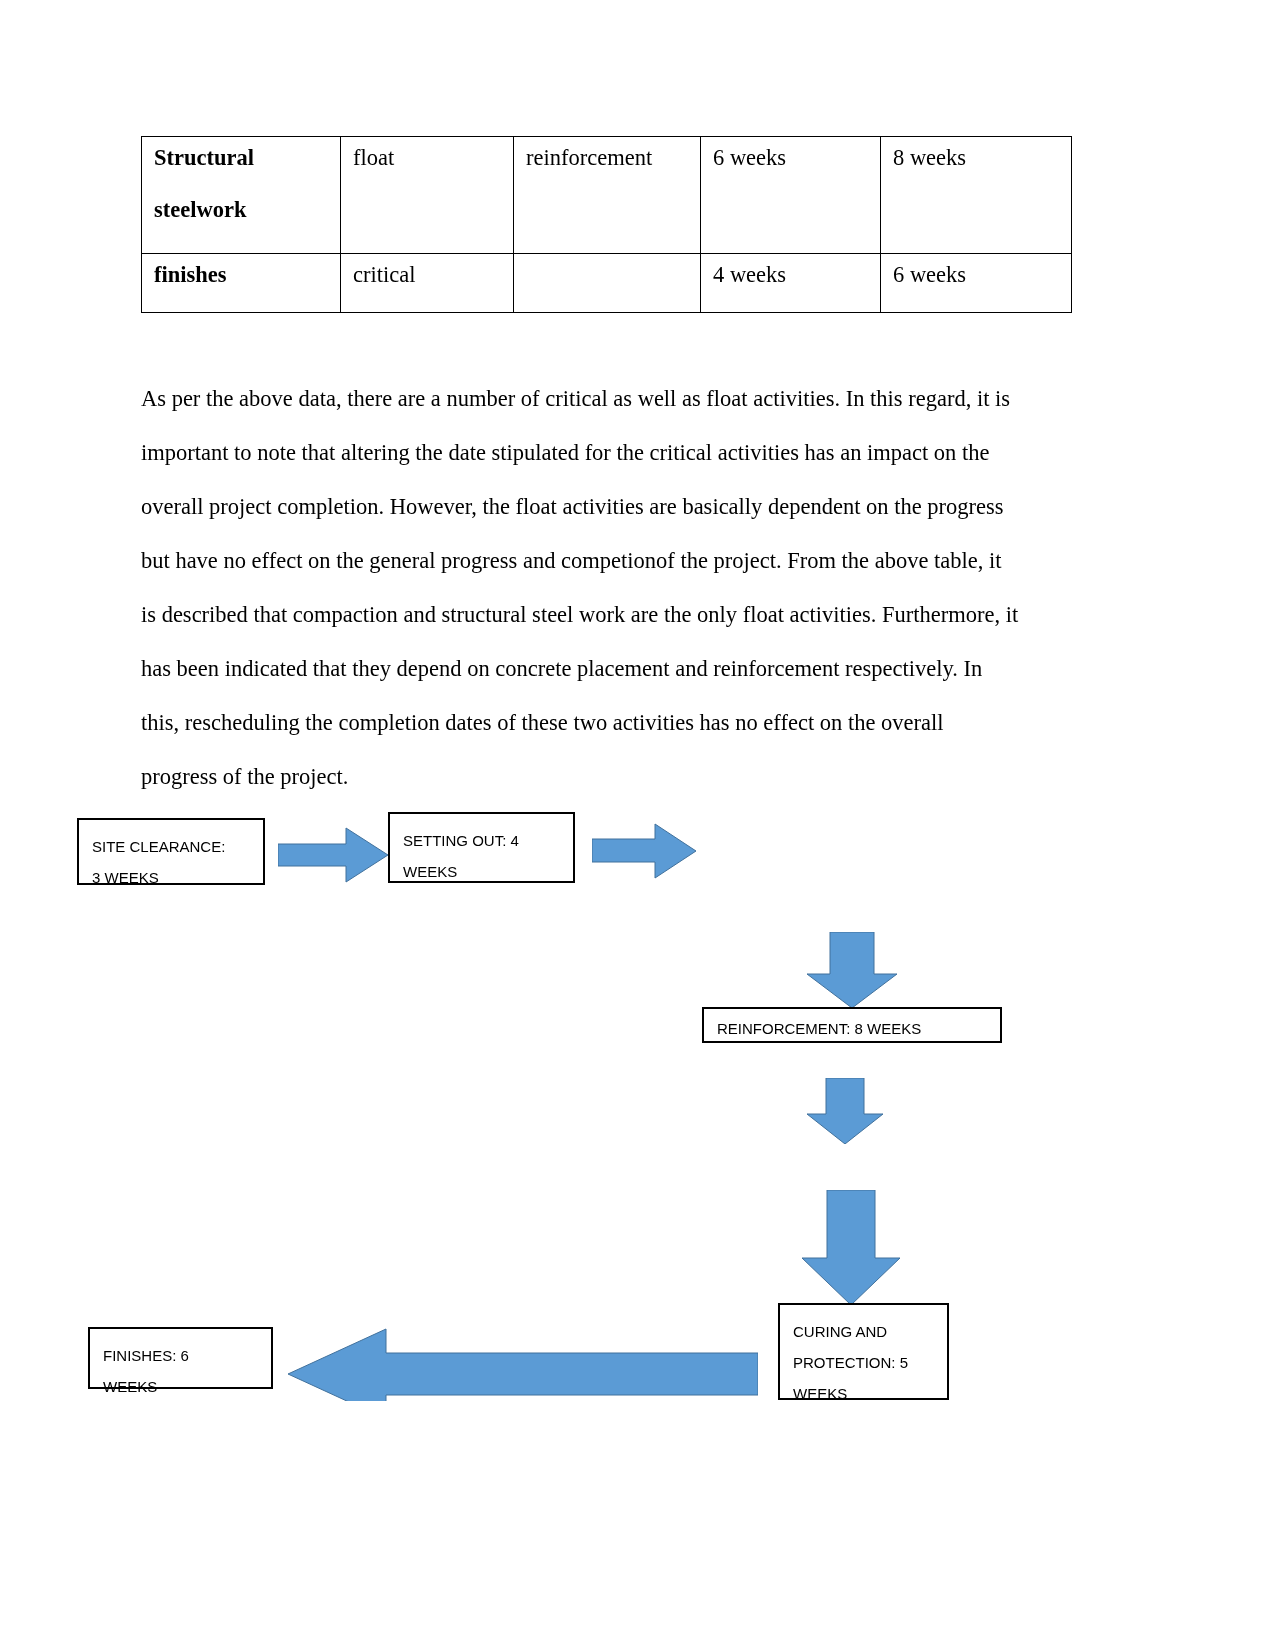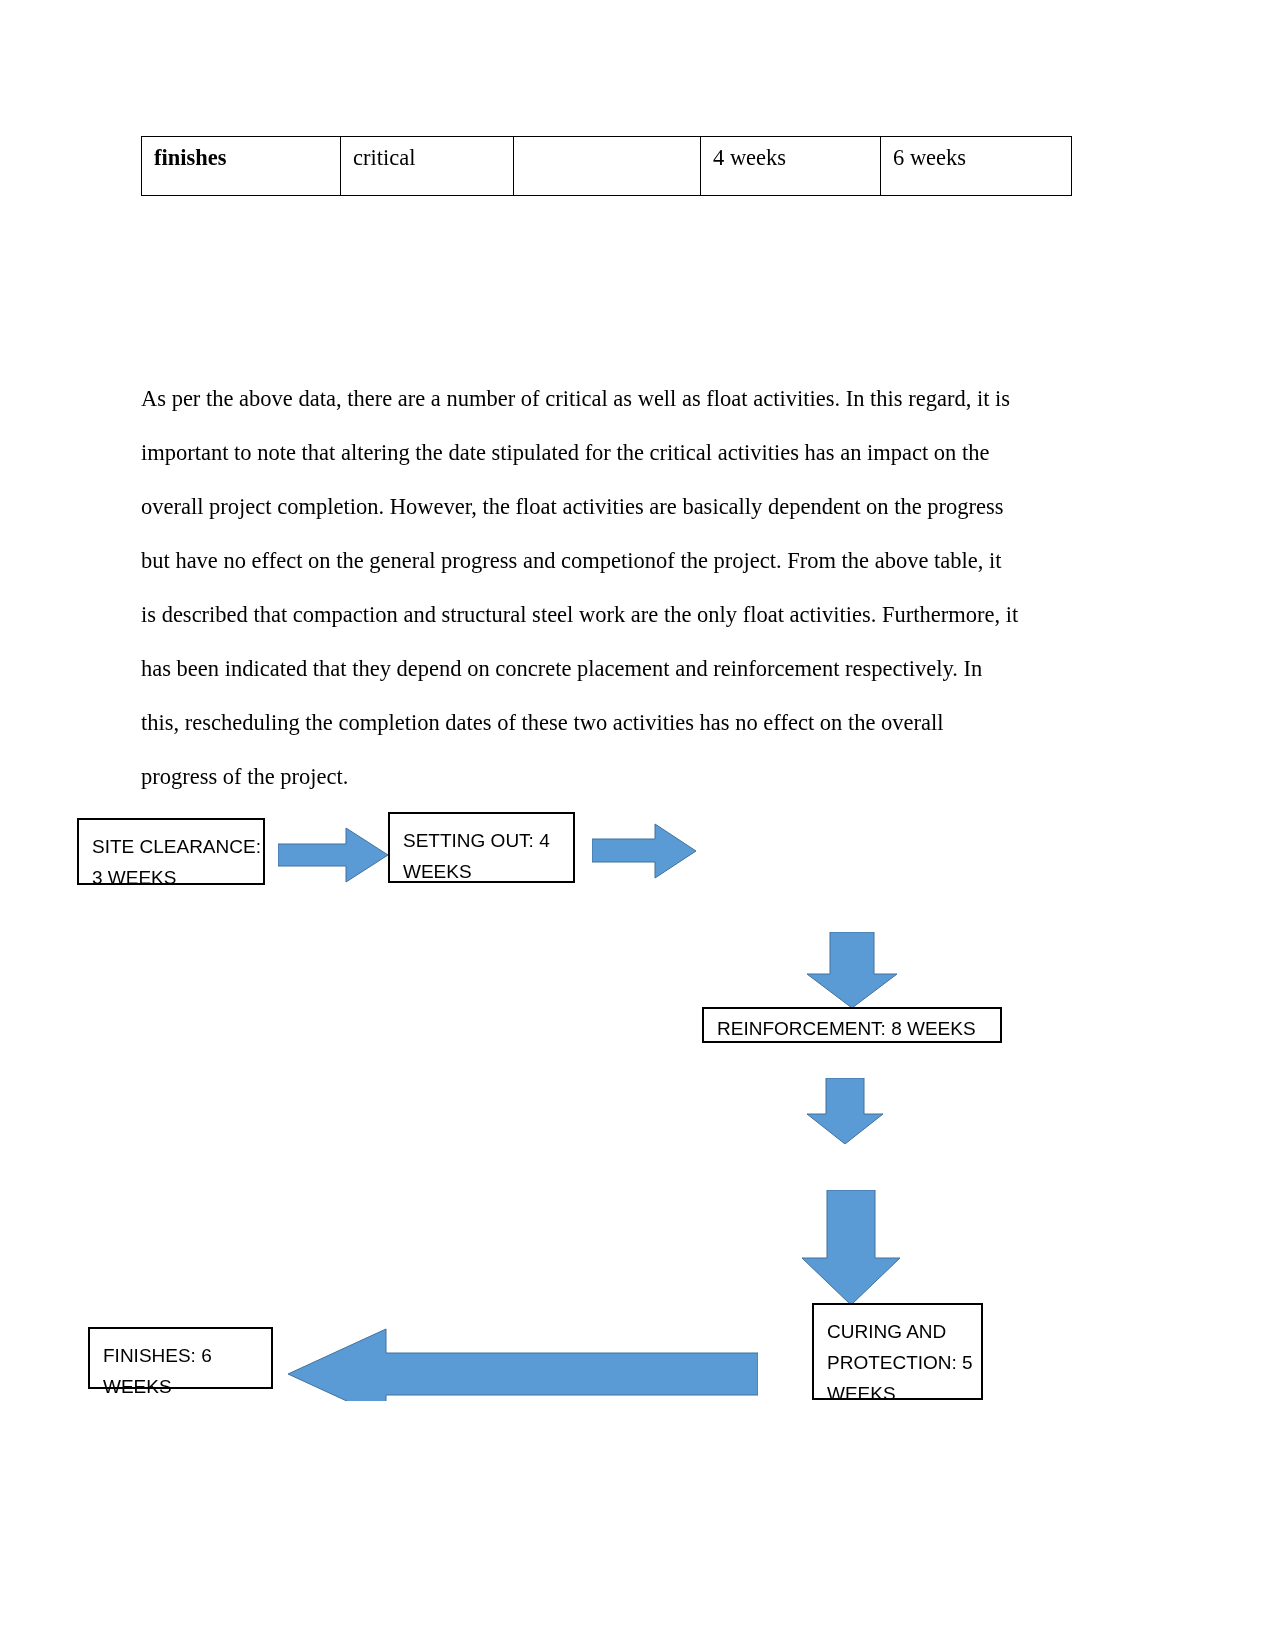--- a/index.html
+++ b/index.html
@@ -55,21 +55,21 @@
   .para-line { white-space: nowrap; }
 
   
   .flow { position: absolute; left: 0; top: 0; width: 1275px; height: 1650px; }
   .node {
     position: absolute;
     box-sizing: border-box;
     border: 2px solid #000000;
     background: #ffffff;
     font-family: "Liberation Sans", "DejaVu Sans", sans-serif;
-    font-size: 19px;
+    font-size: 15px;
     line-height: 31px;
     color: #000000;
     padding: 11px 12px 0 13px;
     z-index: 3;
   }
   .node .nline { display: block; white-space: nowrap; }
   .node.center { display: flex; align-items: center; padding-top: 6px; }
 
   .arrow { position: absolute; z-index: 2; }
   .arrow svg { display: block; width: 100%; height: 100%; }
@@ -81,20 +81,30 @@
 
   <table class="doc-table">
     <colgroup>
       <col style="width:199px">
         <col style="width:173px">
         <col style="width:187px">
         <col style="width:180px">
         <col style="width:191px">
     </colgroup>
     <tbody>
+      <tr class="row-tall">
+        <td class="bold">
+          <span class="cell-line">Structural</span>
+          <span class="cell-line">steelwork</span>
+        </td>
+        <td>float</td>
+        <td>reinforcement</td>
+        <td>6 weeks</td>
+        <td>8 weeks</td>
+      </tr>
       <tr class="row-short">
         <td class="bold">
           <span class="cell-line">finishes</span>
         </td>
         <td>critical</td>
         <td></td>
         <td>4 weeks</td>
         <td>6 weeks</td>
       </tr>
     </tbody>
@@ -152,21 +162,21 @@
       </svg>
     </div>
 
 
     <div class="arrow" style="left:800px; top:1190px; width:102px; height:115px;">
       <svg viewBox="0 0 102 115" preserveAspectRatio="none">
         <polygon points="27,0 75,0 75,68 100,68 51,115 2,68 27,68" fill="#5B9BD5" stroke="#41719C" stroke-width="1"></polygon>
       </svg>
     </div>
 
-    <div class="node" style="left:812px; top:1303px; width:171px; height:97px;">
+    <div class="node" style="left:778px; top:1303px; width:171px; height:97px;">
       <span class="nline">CURING AND</span>
       <span class="nline">PROTECTION: 5</span>
       <span class="nline">WEEKS</span>
     </div>
 
     <div class="arrow" style="left:288px; top:1319px; width:470px; height:82px;">
       <svg viewBox="0 0 470 82" preserveAspectRatio="none">
         <polygon points="0,55 98,10 98,34 470,34 470,76 98,76 98,100" fill="#5B9BD5" stroke="#41719C" stroke-width="1"></polygon>
       </svg>
     </div>

